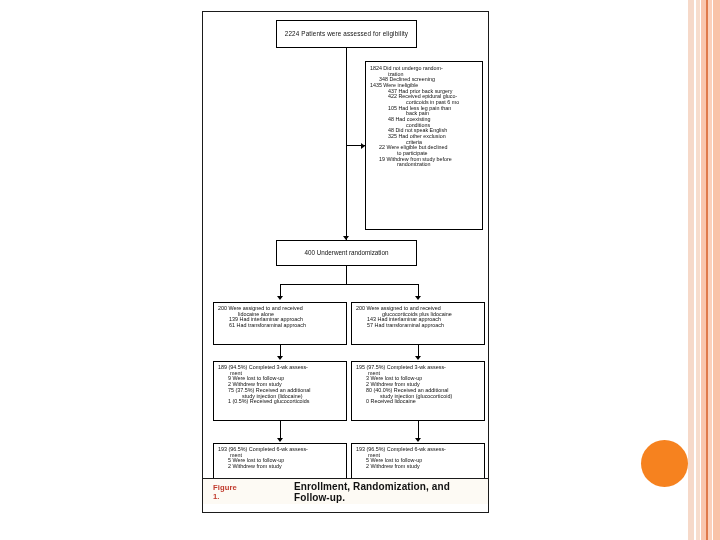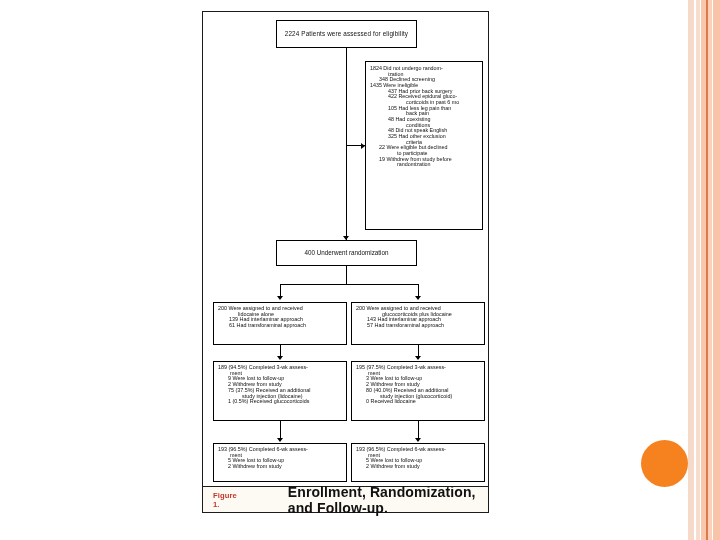--- a/index.html
+++ b/index.html
@@ -124,42 +124,42 @@
     position: absolute;
     width: 0; height: 0;
     border-top: 3.2px solid transparent;
     border-bottom: 3.2px solid transparent;
     border-left: 4.4px solid #000000;
   }
 
   
   #caption {
     position: absolute;
-    left: 0; bottom: 0;
+    left: 0; bottom: 8px;
     width: 100%;
     height: 26px;
     box-sizing: border-box;
     border-top: 1.6px solid #1b1b1b;
     background: #fdfaf4;
     display: flex;
     align-items: center;
     padding-left: 10px;
     gap: 48px;
   }
   #caption .fig-num {
     color: #c0392b;
     font-weight: bold;
     font-size: 7.6px;
     margin-right: 3px;
     letter-spacing: .1px;
   }
   #caption .fig-title {
     color: #111111;
     font-weight: bold;
-    font-size: 14px;
+    font-size: 10px;
     letter-spacing: .1px;
   }
 </style>
 </head>
 <body>
 
 <div id="slide">
 
   <div class="stripe s1"></div>
   <div class="stripe s2"></div>

